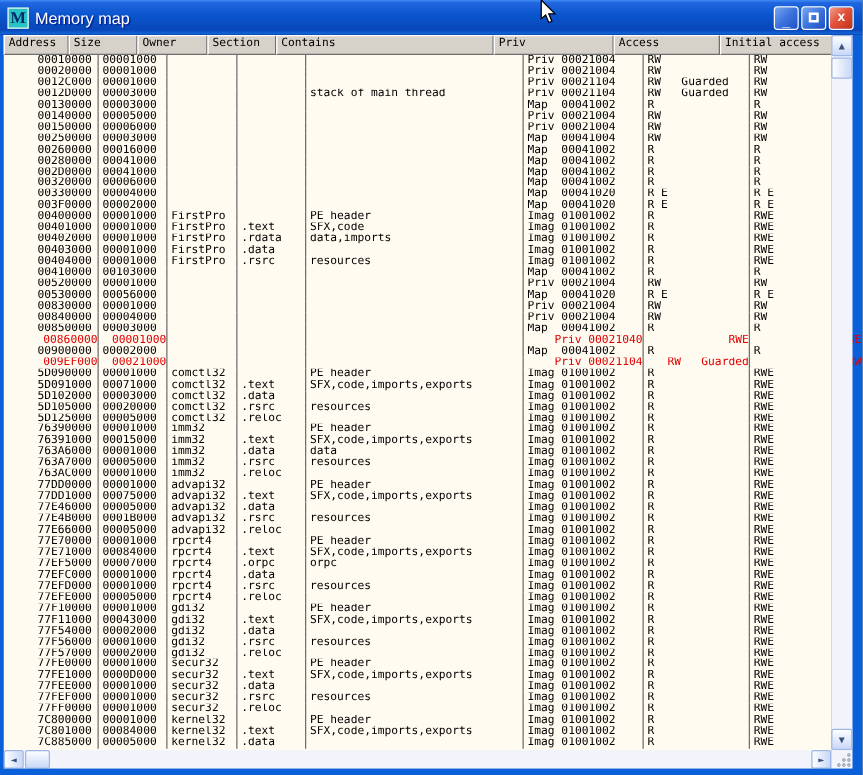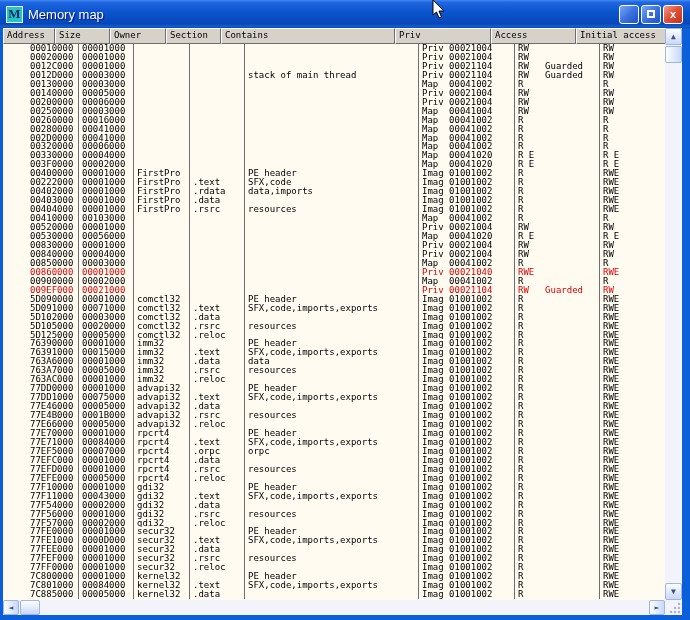--- a/index.html
+++ b/index.html
@@ -46,21 +46,21 @@
   .hdr-row { display:flex; height:16px; }
   .hdr-cell {
     background:#D6D2CA; color:#000;
     border-top:1px solid #FFFFFF; border-left:1px solid #FFFFFF;
     border-right:1px solid #6E6E6E; border-bottom:1px solid #6E6E6E;
     font-size:9px; line-height:13px; padding-left:3px;
     white-space:pre; overflow:hidden;
   }
   .rows { position:absolute; left:0; top:16px; width:662px; height:556px; overflow:hidden;margin-left:24px; }
   .trow { display:flex; height:8.96px; color:#000; }
-  .trow.red { color:#E00000; }
+  .trow.red { color:#E00000;text-align:right; }
   .tcell {
     font-size:9px; line-height:9px; padding-left:3px;
     white-space:pre; overflow:hidden;
     border-right:1px solid #6E6E6E; height:8.96px;
   }
   .c0{width:52px;} .c1{width:55px;} .c2{width:56px;} .c3{width:55px;}
   .c4{width:174px;} .c5{width:96px;} .c6{width:85px;} .c7{width:89px; border-right:none;}
   
   .vscroll {
     position:absolute; right:8px; top:28px; width:17px; height:572px;
@@ -185,21 +185,21 @@
       <div class="tcell c0">00140000</div>
       <div class="tcell c1">00005000</div>
       <div class="tcell c2"></div>
       <div class="tcell c3"></div>
       <div class="tcell c4"></div>
       <div class="tcell c5">Priv 00021004</div>
       <div class="tcell c6">RW</div>
       <div class="tcell c7">RW</div>
     </div>
         <div class="trow">
-      <div class="tcell c0">00200000</div>
+      <div class="tcell c0">00150000</div>
       <div class="tcell c1">00006000</div>
       <div class="tcell c2"></div>
       <div class="tcell c3"></div>
       <div class="tcell c4"></div>
       <div class="tcell c5">Priv 00021004</div>
       <div class="tcell c6">RW</div>
       <div class="tcell c7">RW</div>
     </div>
         <div class="trow">
       <div class="tcell c0">00250000</div>
@@ -275,21 +275,21 @@
       <div class="tcell c0">00400000</div>
       <div class="tcell c1">00001000</div>
       <div class="tcell c2">FirstPro</div>
       <div class="tcell c3"></div>
       <div class="tcell c4">PE header</div>
       <div class="tcell c5">Imag 01001002</div>
       <div class="tcell c6">R</div>
       <div class="tcell c7">RWE</div>
     </div>
         <div class="trow">
-      <div class="tcell c0">00222000</div>
+      <div class="tcell c0">00401000</div>
       <div class="tcell c1">00001000</div>
       <div class="tcell c2">FirstPro</div>
       <div class="tcell c3">.text</div>
       <div class="tcell c4">SFX,code</div>
       <div class="tcell c5">Imag 01001002</div>
       <div class="tcell c6">R</div>
       <div class="tcell c7">RWE</div>
     </div>
         <div class="trow">
       <div class="tcell c0">00402000</div>

